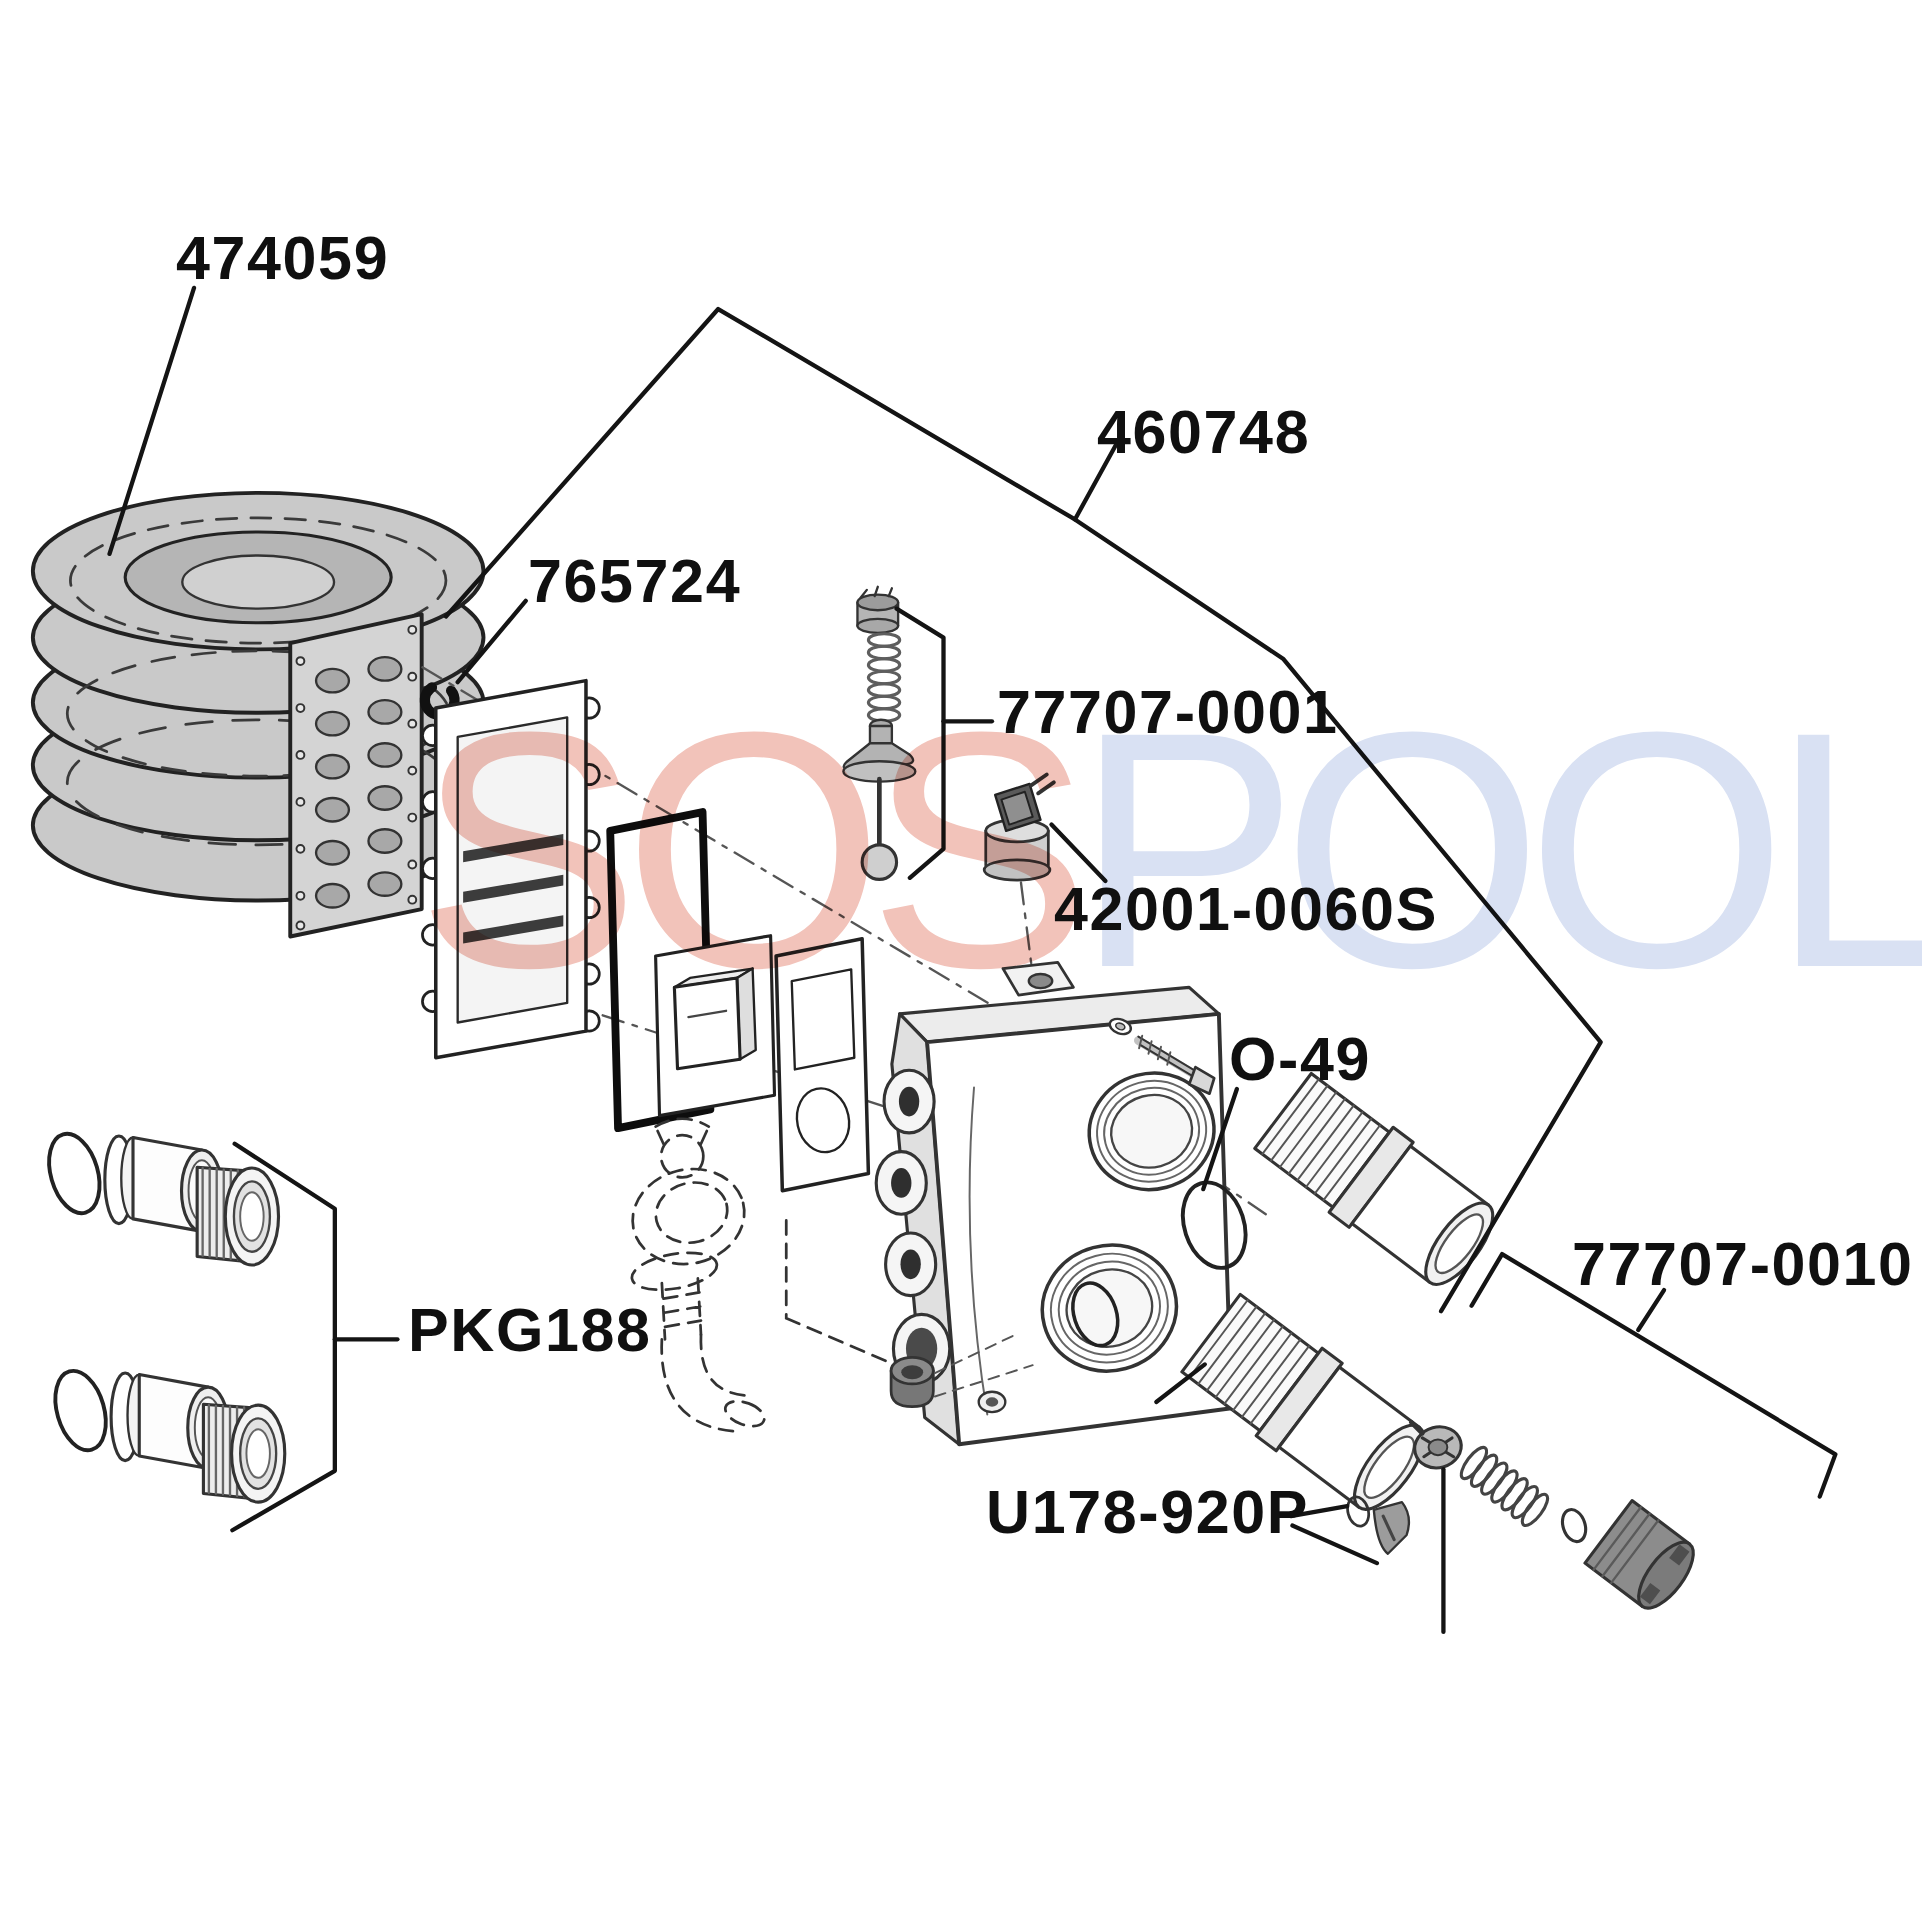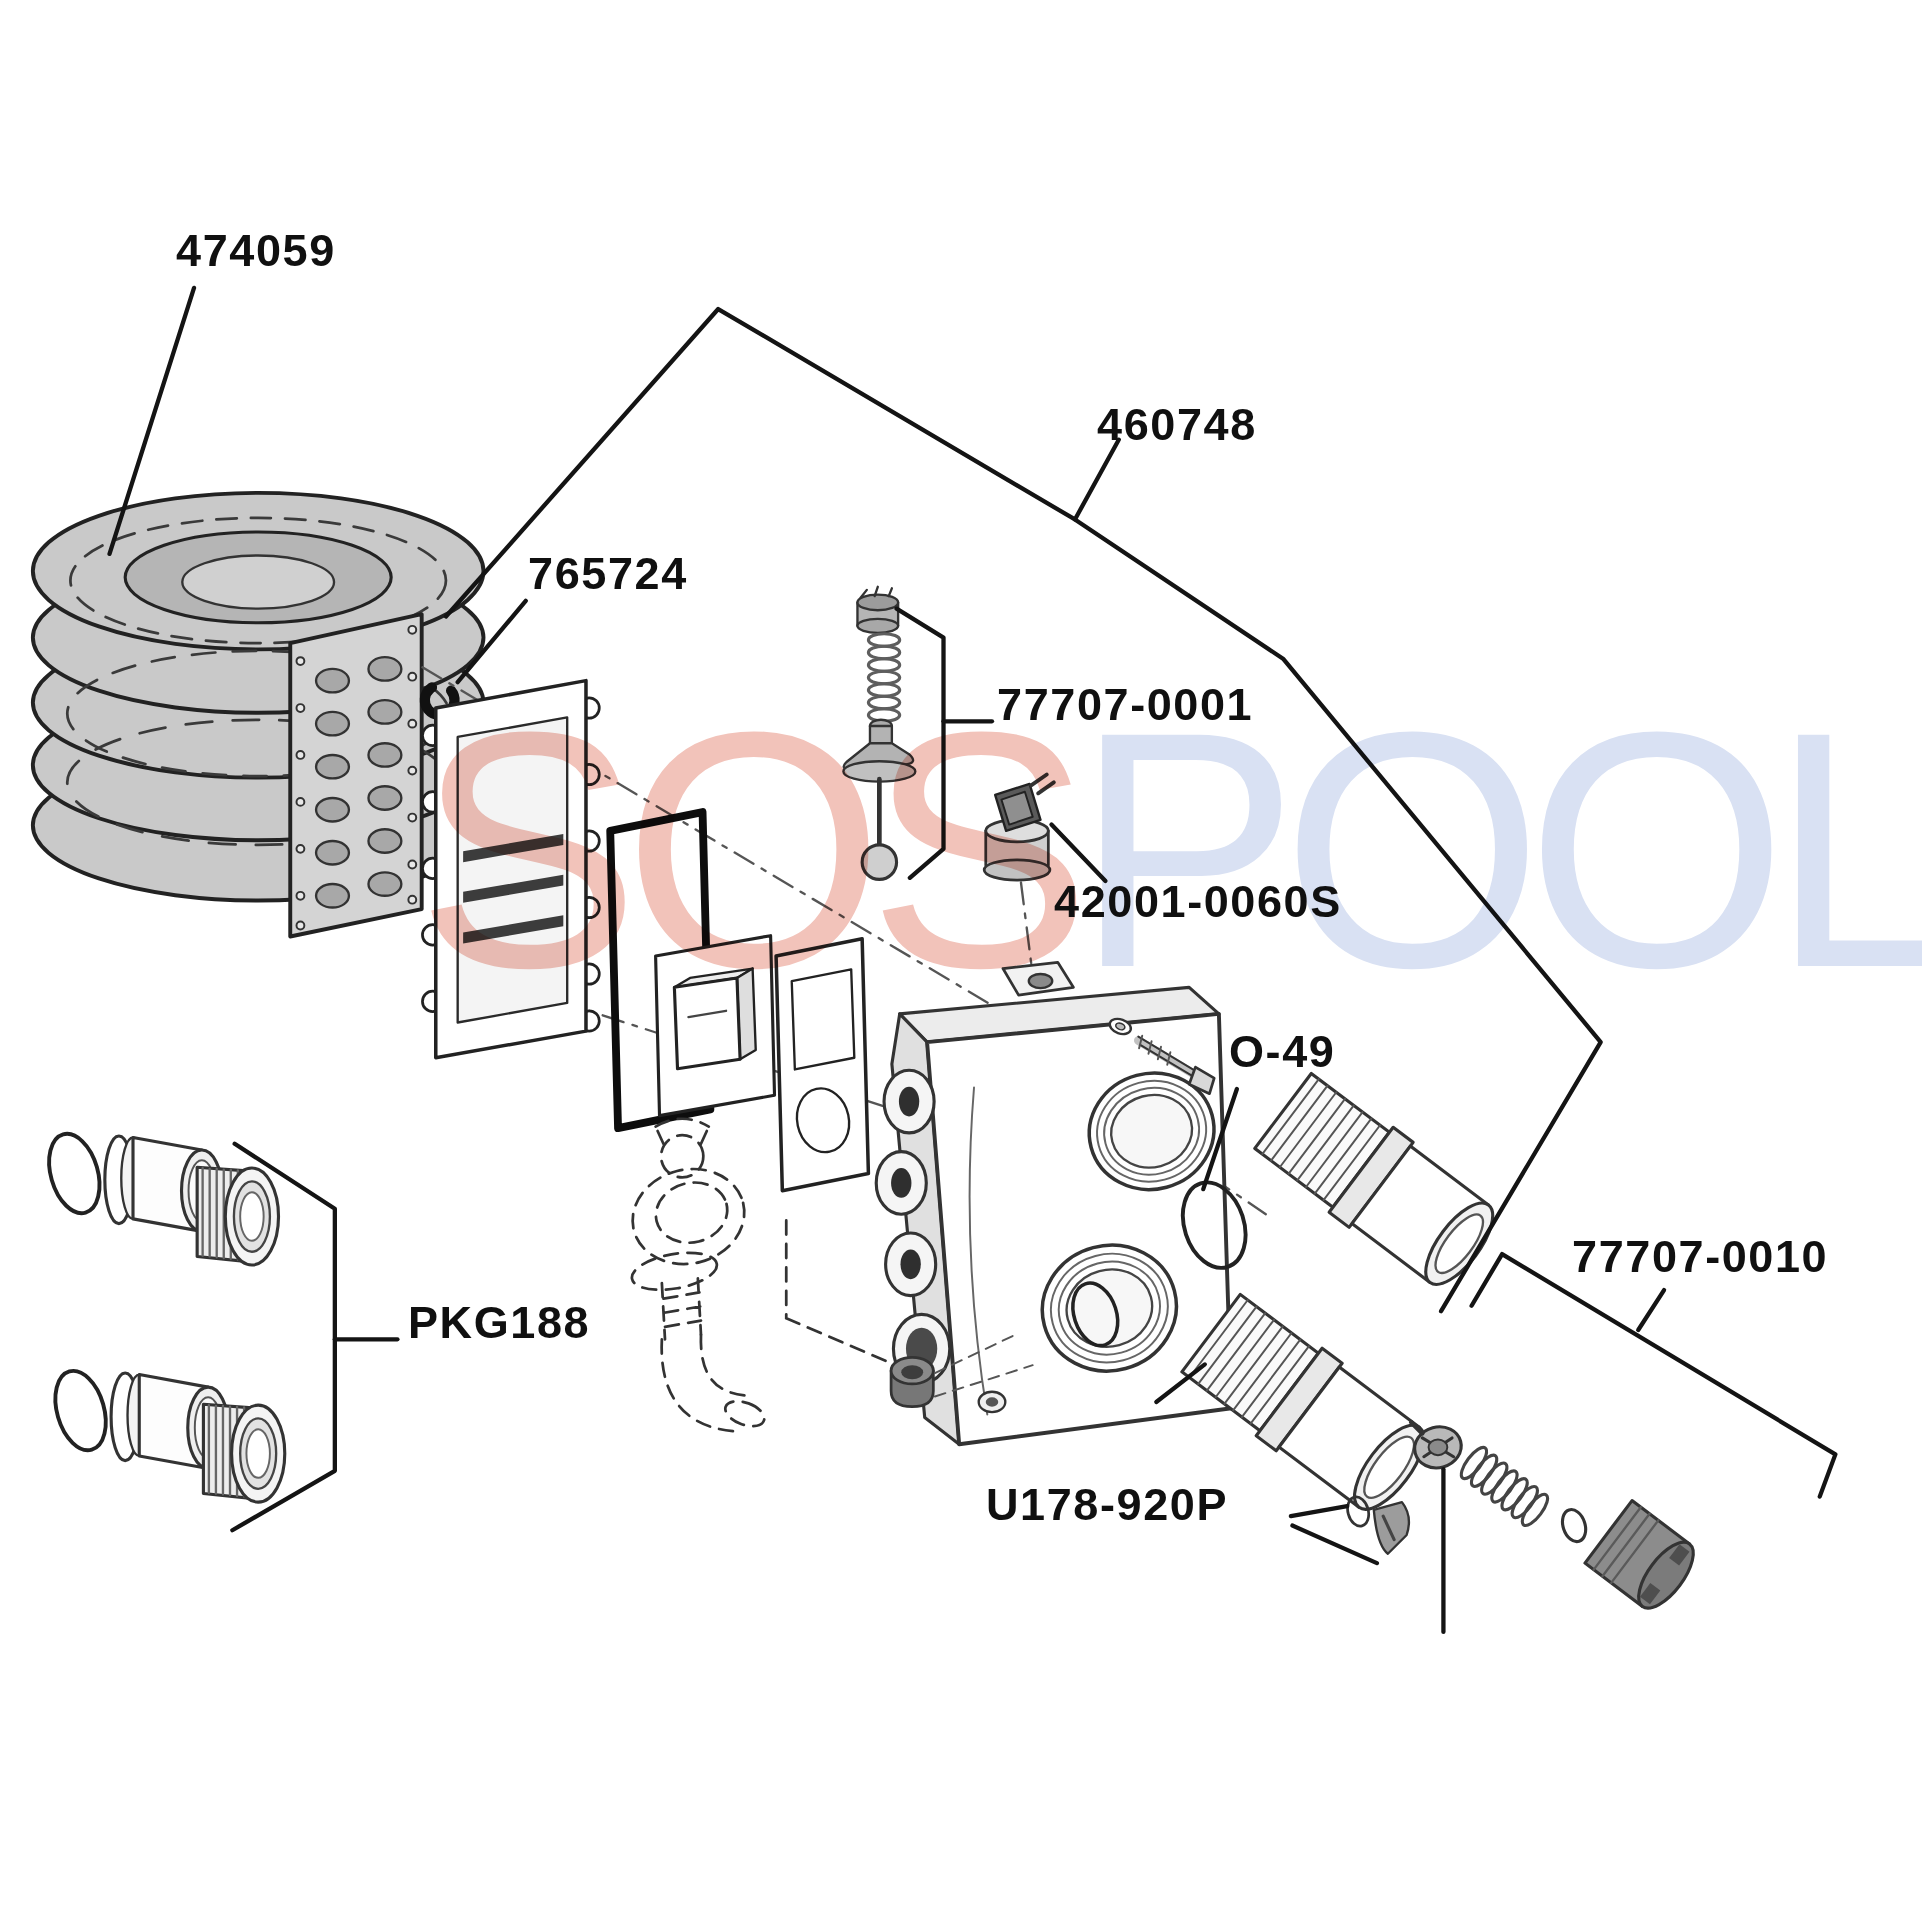--- a/index.html
+++ b/index.html
@@ -1,19 +1,19 @@
 <!DOCTYPE html>
 <html style="font-size:12.5px"><head>
 <meta charset="utf-8">
 <style>
   html,body{margin:0;padding:0;background:#ffffff;}
   #canvas{position:relative;width:1923px;height:1923px;background:#ffffff;overflow:hidden;
           font-family:"Liberation Sans",sans-serif;}
   #drawing{position:absolute;left:0;top:0;}
-  .lbl{position:absolute;font-weight:700;font-size:45px;letter-spacing:1.6px;color:#101010;
+  .lbl{position:absolute;font-weight:700;font-size:61px;letter-spacing:1.6px;color:#101010;
        line-height:1;white-space:nowrap;}
   #watermark{position:absolute;left:0;top:0;width:1923px;height:1923px;mix-blend-mode:multiply;
              pointer-events:none;}
   .wm1{position:absolute;left:368px;top:682px;font-size:336px;font-weight:400;letter-spacing:-17px;
        line-height:1;white-space:nowrap;margin-left:48px;}
   .wm1 .red{color:#f2c3ba;}
   .wm1 .blue{color:#d9e1f3;}
   .wm2{position:absolute;left:338px;top:984px;font-size:95px;font-weight:700;letter-spacing:5.5px;
        color:#dce4f3;line-height:1;white-space:nowrap;}
 </style>

